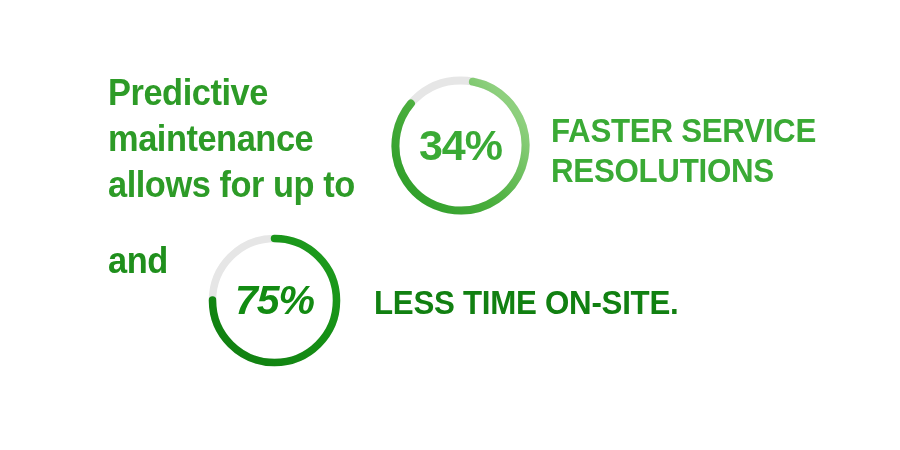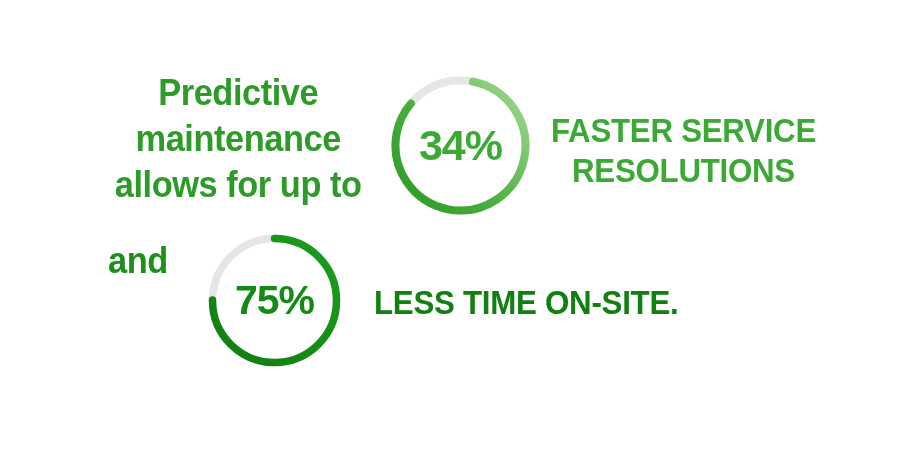--- a/index.html
+++ b/index.html
@@ -13,21 +13,20 @@
     background: #ffffff;
     font-family: "Liberation Sans", sans-serif;
     overflow: hidden;
   }
 
   #infographic {
     position: relative;
     width: 900px;
     height: 450px;
     background: #ffffff;
-    text-align: center;
   }
 
   
   .intro-block {
     position: absolute;
     left: 108px;
     top: 70px;
     width: 280px;
   }
   .intro-line {
@@ -92,20 +91,21 @@
 
   #gauge-onsite {
     left: 208px;
     top: 234px;
     width: 133px;
     height: 133px;
   }
   #gauge-onsite .gauge-value {
     font-size: 41px;
     color: #128b12;
+    font-style: italic;
   }
 
   
   .stat-caption {
     position: absolute;
     font-family: "Liberation Sans Narrow", "Liberation Sans", sans-serif;
     font-weight: bold;
     text-transform: uppercase;
     letter-spacing: -0.3px;
     transform: scaleX(0.92);

